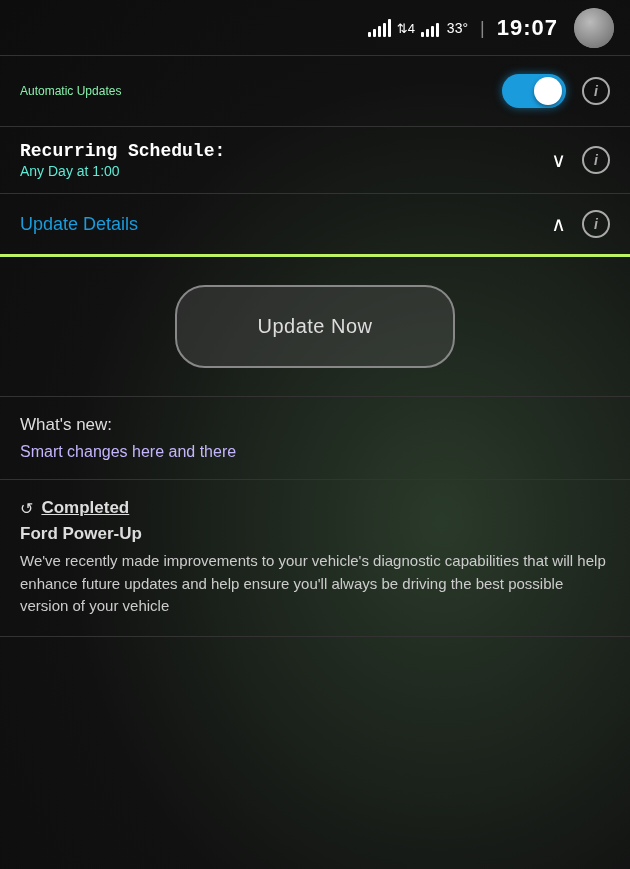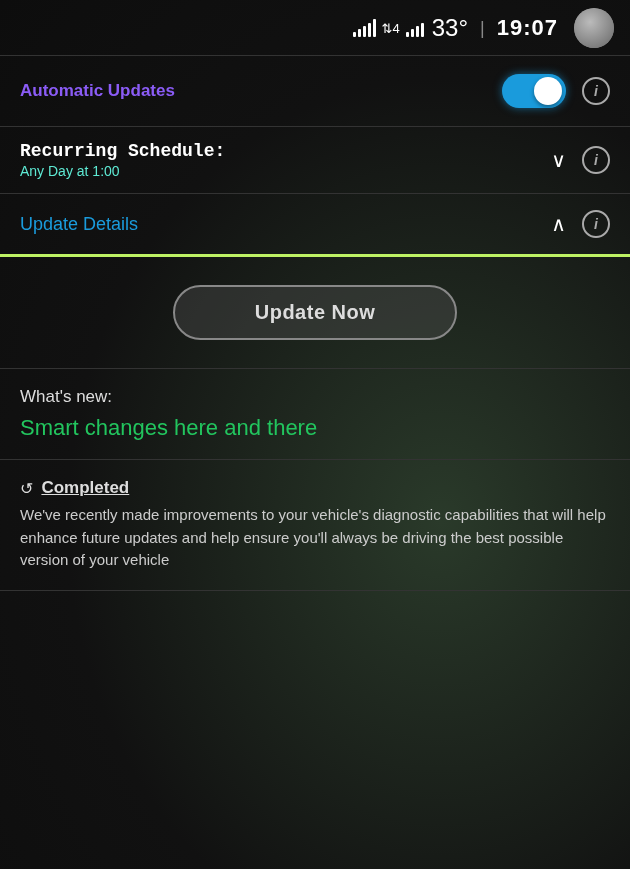--- a/index.html
+++ b/index.html
@@ -72,21 +72,21 @@
     }
 
     .status-time {
       font-size: 22px;
       font-weight: bold;
       color: #fff;
       letter-spacing: 1px;
     }
 
     .status-temp {
-      font-size: 24px;
+      font-size: 14px;
       color: #fff;
     }
 
     .avatar {
       width: 40px;
       height: 40px;
       border-radius: 50%;
       background: #888;
       overflow: hidden;
       margin-left: 8px;
@@ -107,23 +107,23 @@
       display: flex;
       align-items: center;
       padding: 18px 20px;
       border-bottom: 1px solid #333;
       border-top: 1px solid #333;
       margin-top: -1px;
     }
 
     .section-label {
       flex: 1;
-      font-size: 17px;
-      font-weight: 700;
-      color: #8b5cf6;
+      font-size: 12px;
+      font-weight: 400;
+      color: #86efac;
     }
 
     .section-row-actions {
       display: flex;
       align-items: center;
       gap: 16px;
     }
 
     
     .toggle-switch {
@@ -226,44 +226,44 @@
       display: flex;
       align-items: center;
       justify-content: center;
       padding: 28px 20px;
       border-bottom: 1px solid #333;
     }
 
     .update-now-btn {
       border: 2px solid #888;
       border-radius: 30px;
-      padding: 14px 80px;
+      padding: 28px 80px;
       background: rgba(80, 80, 80, 0.4);
       color: #ddd;
       font-size: 20px;
-      font-weight: 700;
+      font-weight: 400;
       cursor: pointer;
       letter-spacing: 0.5px;
     }
 
     
     .whats-new-section {
       padding: 18px 20px;
       border-bottom: 1px solid #333;
     }
 
     .whats-new-title {
       font-size: 17px;
       color: #ddd;
       margin-bottom: 8px;
     }
 
     .whats-new-text {
-      font-size: 22px;
-      color: #22c55e;
+      font-size: 16px;
+      color: #c4b5fd;
     }
 
     
     .completed-section {
       padding: 18px 20px;
       border-bottom: 1px solid #333;
     }
 
     .completed-badge {
       display: flex;
@@ -385,16 +385,17 @@
   <div class="whats-new-section">
     <div class="whats-new-title">What's new:</div>
     <div class="whats-new-text">Smart changes here and there</div>
   </div>
 
   <div class="completed-section">
     <div class="completed-badge">
       <span class="completed-icon">↺</span>
       <span class="completed-label">Completed</span>
     </div>
+    <div class="ford-powerup-title">Ford Power-Up</div>
     <div class="completed-description">We've recently made improvements to your vehicle's diagnostic capabilities that will help enhance future updates and help ensure you'll always be driving the best possible version of your vehicle</div>
   </div>
 
 </div>
 
 </body></html>

